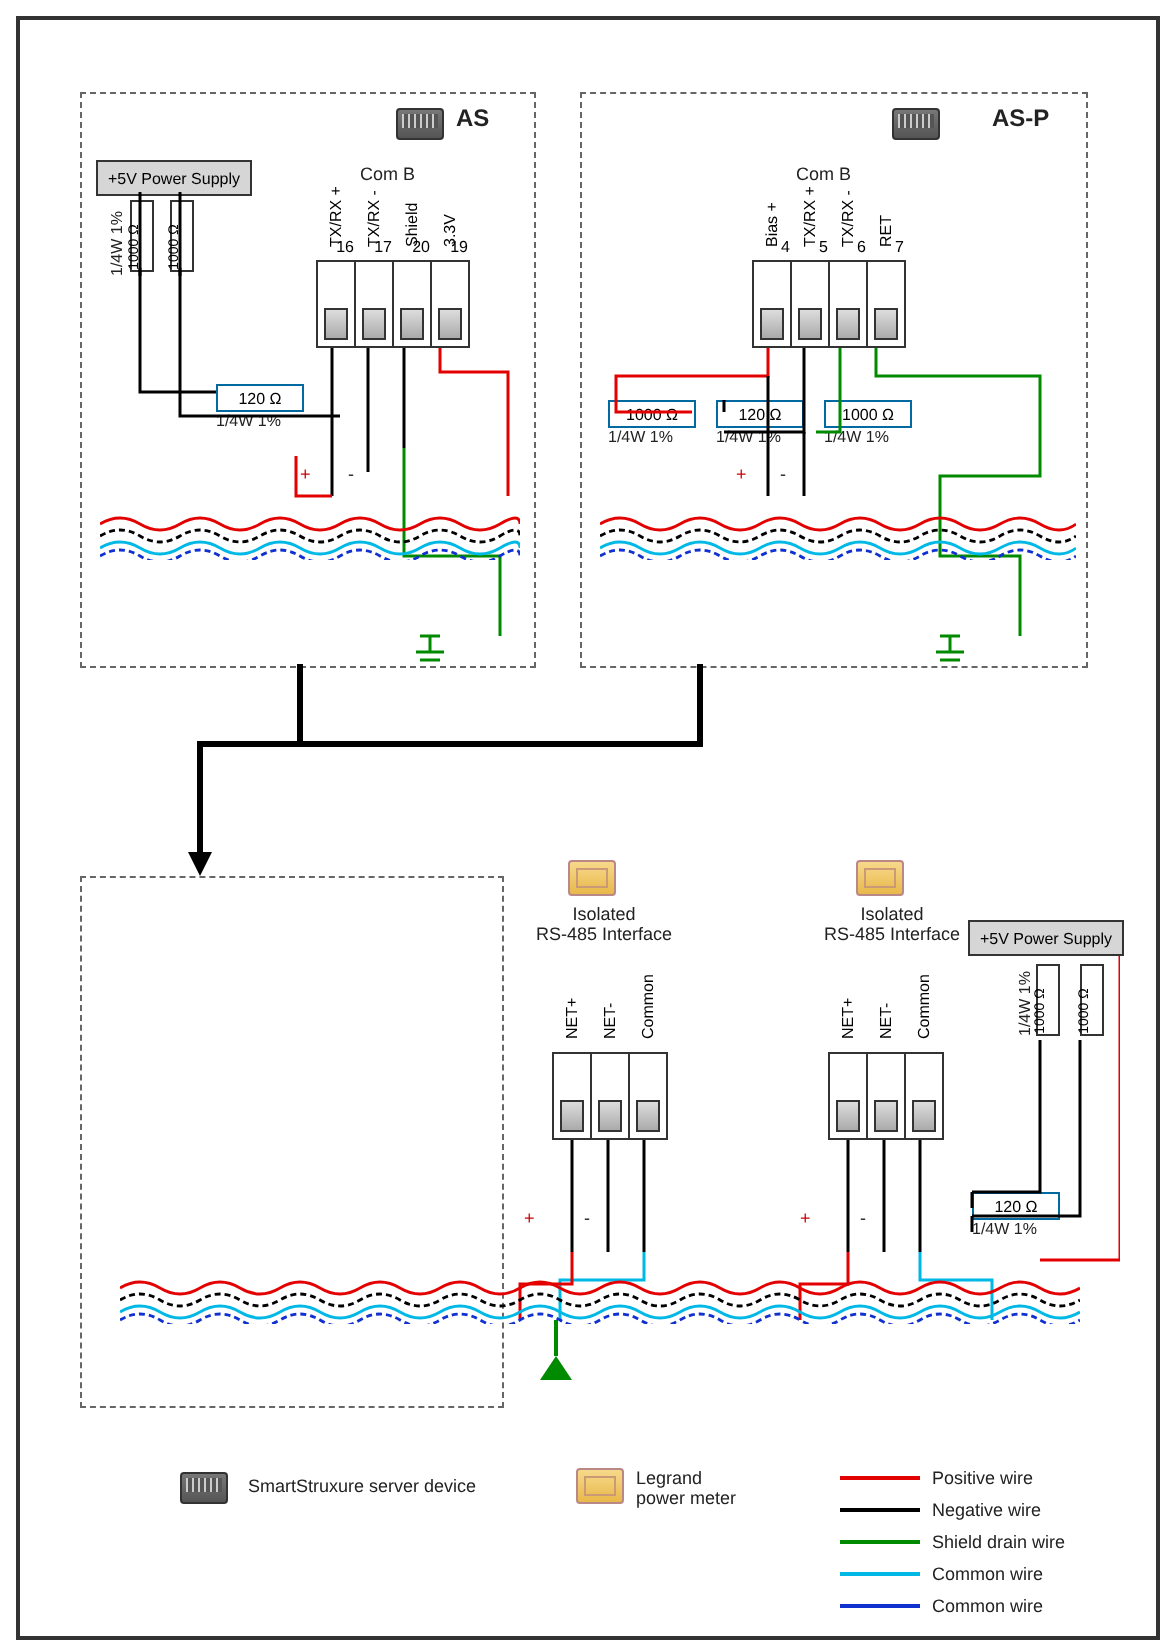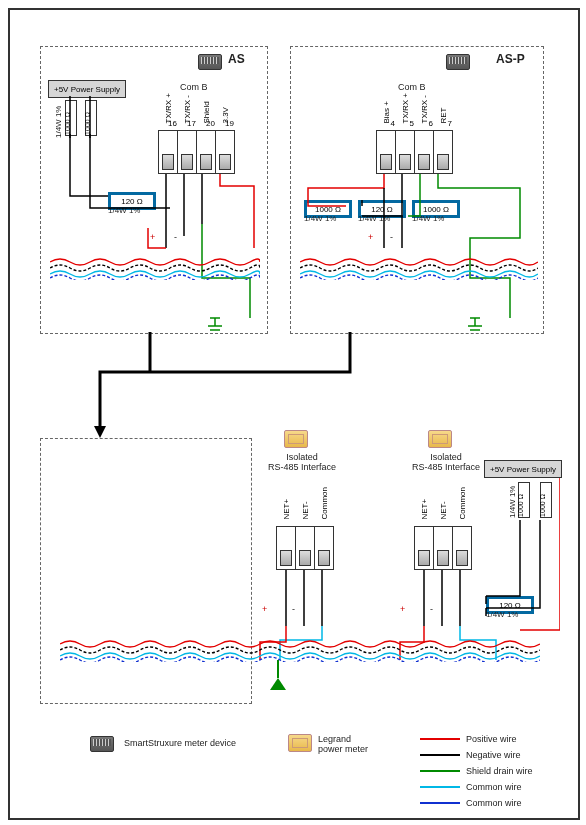--- a/index.html
+++ b/index.html
@@ -7,21 +7,21 @@
   .outer { position:absolute; left:8px; top:8px; width:568px; height:808px; border:2px solid #333; }
   .dashed-box { position:absolute; border:1px dashed #666; }
   .label { position:absolute; font-size:12px; color:#222; white-space:pre; }
   .label.sm { font-size:9px; }
   .label.tiny { font-size:8px; }
   .device-icon { position:absolute; width:22px; height:14px; background:linear-gradient(#777,#555); border:1px solid #333; border-radius:2px; }
   .device-icon:before { content:""; position:absolute; left:2px; top:2px; right:2px; bottom:5px; background:repeating-linear-gradient(90deg,#ccc 0,#ccc 1px,#555 1px,#555 3px); }
   .chip-icon { position:absolute; width:22px; height:16px; background:linear-gradient(#f7d98a,#e8b84a); border:1px solid #b88; border-radius:2px; }
   .chip-icon:before { content:""; position:absolute; left:3px; top:3px; right:3px; bottom:3px; border:1px solid #c97; }
   .psu { position:absolute; width:76px; height:16px; border:1px solid #333; background:#d6d6d6; display:flex; align-items:center; justify-content:center; font-size:8px; }
-  .resistor-box { position:absolute; border:3px solid #0369a1; background:#fff; display:flex; align-items:center; justify-content:center; font-size:8px; }
+  .resistor-box { position:absolute; border:1px solid #0369a1; background:#fff; display:flex; align-items:center; justify-content:center; font-size:8px; }
   .term-block { position:absolute; display:flex; }
   .term { width:18px; height:42px; border:1px solid #333; margin:0 -1px 0 0; position:relative; background:#fff; }
   .term:after { content:""; position:absolute; left:3px; right:3px; bottom:3px; height:14px; border:1px solid #333; background:linear-gradient(#ddd,#aaa); }
   .term .pinlabel { position:absolute; bottom:45px; left:50%; transform-origin:left center; transform:rotate(-90deg); font-size:8px; white-space:nowrap; }
   .term .pinnum { position:absolute; top:-12px; left:0; right:0; text-align:right; font-size:8px; }
   .legend-row { position:absolute; display:flex; align-items:center; font-size:9px; color:#222; }
   .legend-line { width:40px; height:0; border-top:2px solid; margin-right:6px; }
   .wire { position:absolute; }
   .vres { position:absolute; width:10px; height:34px; border:1px solid #333; }
   .vres .vrlbl { position:absolute; left:-2px; top:50%; transform:rotate(-90deg) translate(-2px,-8px); font-size:7px; transform-origin:center; white-space:nowrap; }
@@ -222,21 +222,21 @@
 <div class="braid" style="left:60px; top:638px; width:480px;">
 <svg viewBox="0 0 480 24" preserveAspectRatio="none">
   <path d="M0 6 Q10 0 20 6 T40 6 T60 6 T80 6 T100 6 T120 6 T140 6 T160 6 T180 6 T200 6 T220 6 T240 6 T260 6 T280 6 T300 6 T320 6 T340 6 T360 6 T380 6 T400 6 T420 6 T440 6 T460 6 T480 6" stroke="#e30000" stroke-width="1.4" fill="none"></path>
   <path d="M0 12 Q10 6 20 12 T40 12 T60 12 T80 12 T100 12 T120 12 T140 12 T160 12 T180 12 T200 12 T220 12 T240 12 T260 12 T280 12 T300 12 T320 12 T340 12 T360 12 T380 12 T400 12 T420 12 T440 12 T460 12 T480 12" stroke="#000" stroke-width="1.4" fill="none" stroke-dasharray="3 2"></path>
   <path d="M0 18 Q10 12 20 18 T40 18 T60 18 T80 18 T100 18 T120 18 T140 18 T160 18 T180 18 T200 18 T220 18 T240 18 T260 18 T280 18 T300 18 T320 18 T340 18 T360 18 T380 18 T400 18 T420 18 T440 18 T460 18 T480 18" stroke="#00b8e6" stroke-width="1.4" fill="none"></path>
   <path d="M0 22 Q10 16 20 22 T40 22 T60 22 T80 22 T100 22 T120 22 T140 22 T160 22 T180 22 T200 22 T220 22 T240 22 T260 22 T280 22 T300 22 T320 22 T340 22 T360 22 T380 22 T400 22 T420 22 T440 22 T460 22 T480 22" stroke="#1030d0" stroke-width="1.4" fill="none" stroke-dasharray="3 2"></path>
 </svg>
 </div>
 
 <div class="device-icon" style="left:90px; top:736px;"></div>
-<div class="label sm" style="left:124px; top:738px;">SmartStruxure meter device</div>
+<div class="label sm" style="left:124px; top:738px;">SmartStruxure server device</div>
 
 <div class="chip-icon" style="left:288px; top:734px;"></div>
 <div class="label sm" style="left:318px; top:734px;">Legrand
 power meter</div>
 
 <div class="legend-row" style="left:420px; top:734px;">
     <span class="legend-line" style="border-color:#e30000"></span>
     <span>Positive wire</span>
   </div>
 <div class="legend-row" style="left:420px; top:750px;">

